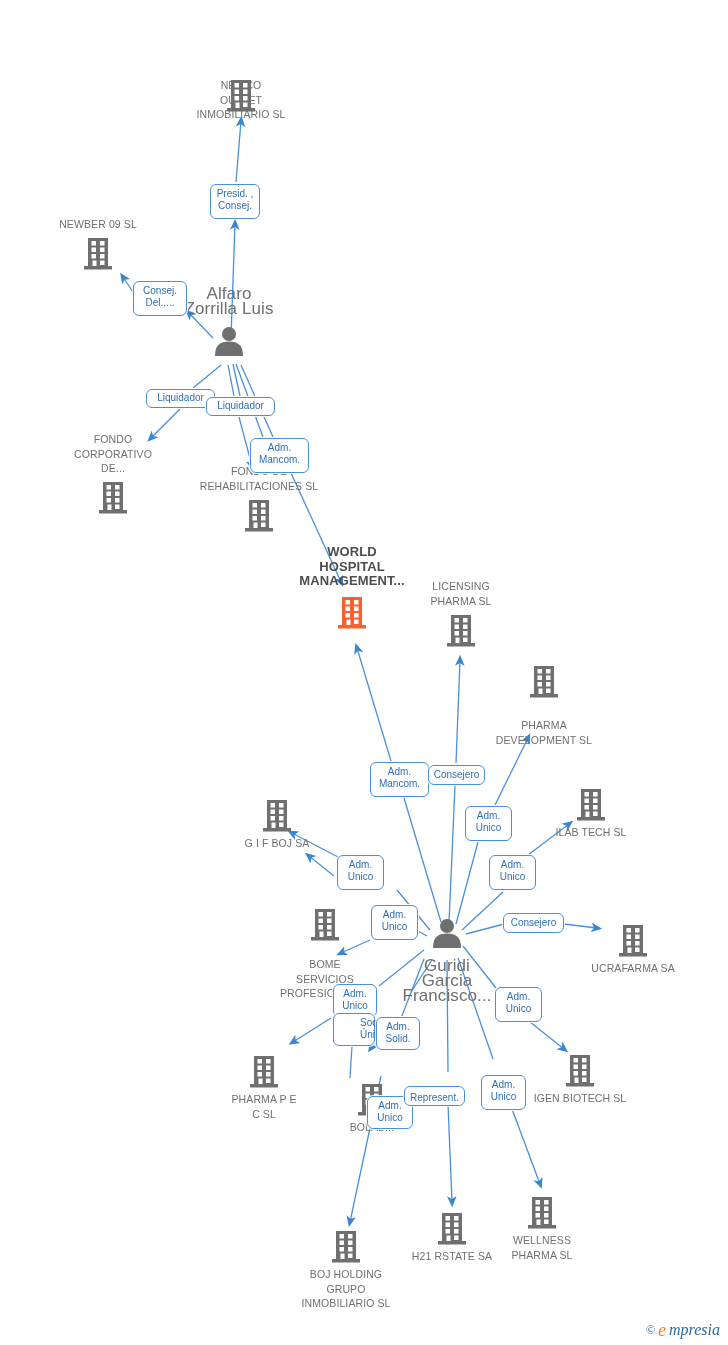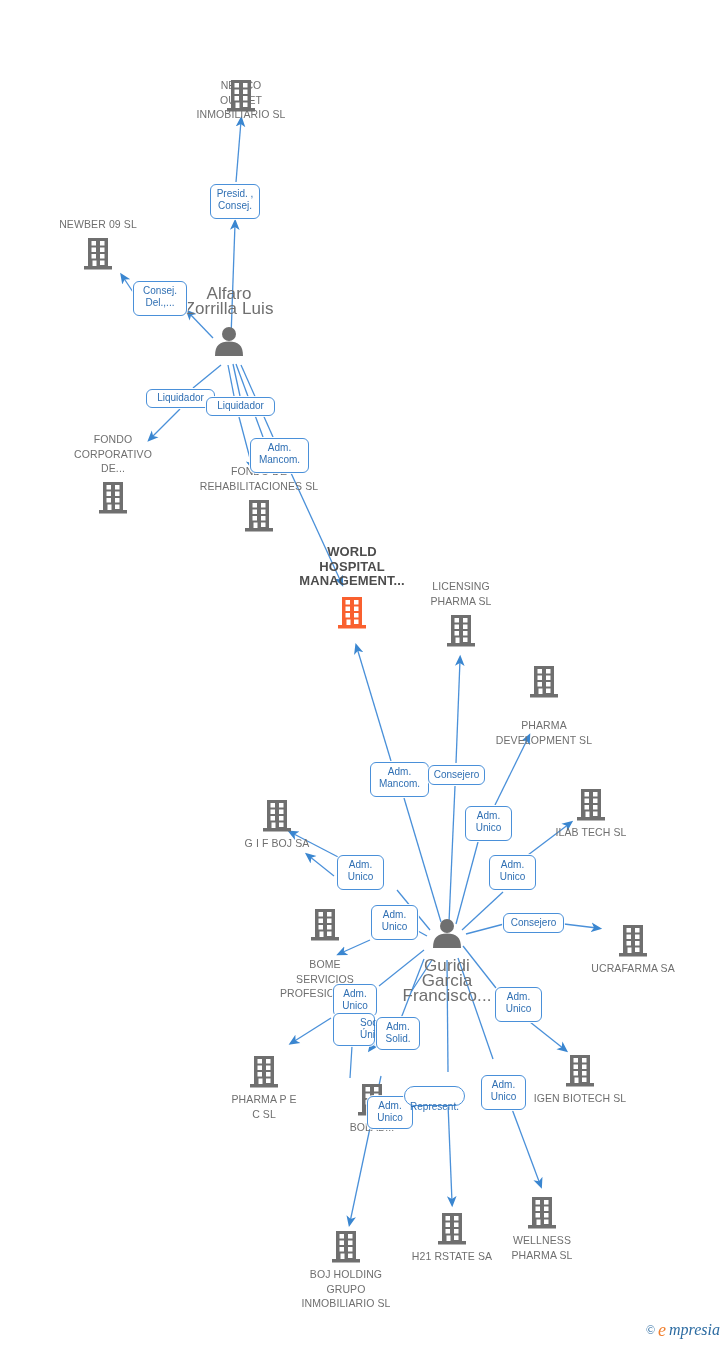--- a/index.html
+++ b/index.html
@@ -430,21 +430,21 @@
   <div class="chip" style="left:495px;top:987px;width:47px;height:35px;">Adm.
 Unico</div>
   <div class="chip" style="left:333px;top:984px;width:44px;height:33px;">Adm.
 Unico</div>
   <div class="chip" style="left:333px;top:1013px;width:42px;height:33px;padding-left:26px;">Socio
 Único</div>
   <div class="chip" style="left:376px;top:1017px;width:44px;height:33px;">Adm.
 Solid.</div>
   <div class="chip" style="left:367px;top:1096px;width:46px;height:33px;">Adm.
 Unico</div>
-  <div class="chip" style="left:404px;top:1086px;width:61px;height:20px;padding-top:14px;border-radius:10px;">Represent.</div>
+  <div class="chip" style="left:404px;top:1086px;width:61px;height:20px;padding-top:5px;">Represent.</div>
   <div class="chip" style="left:481px;top:1075px;width:45px;height:35px;">Adm.
 Unico</div>
 
   <div id="watermark">
     <span class="c">©</span>
       <span class="e">e</span>
       <span class="rest">mpresia</span>
   </div>
 
 </div>

